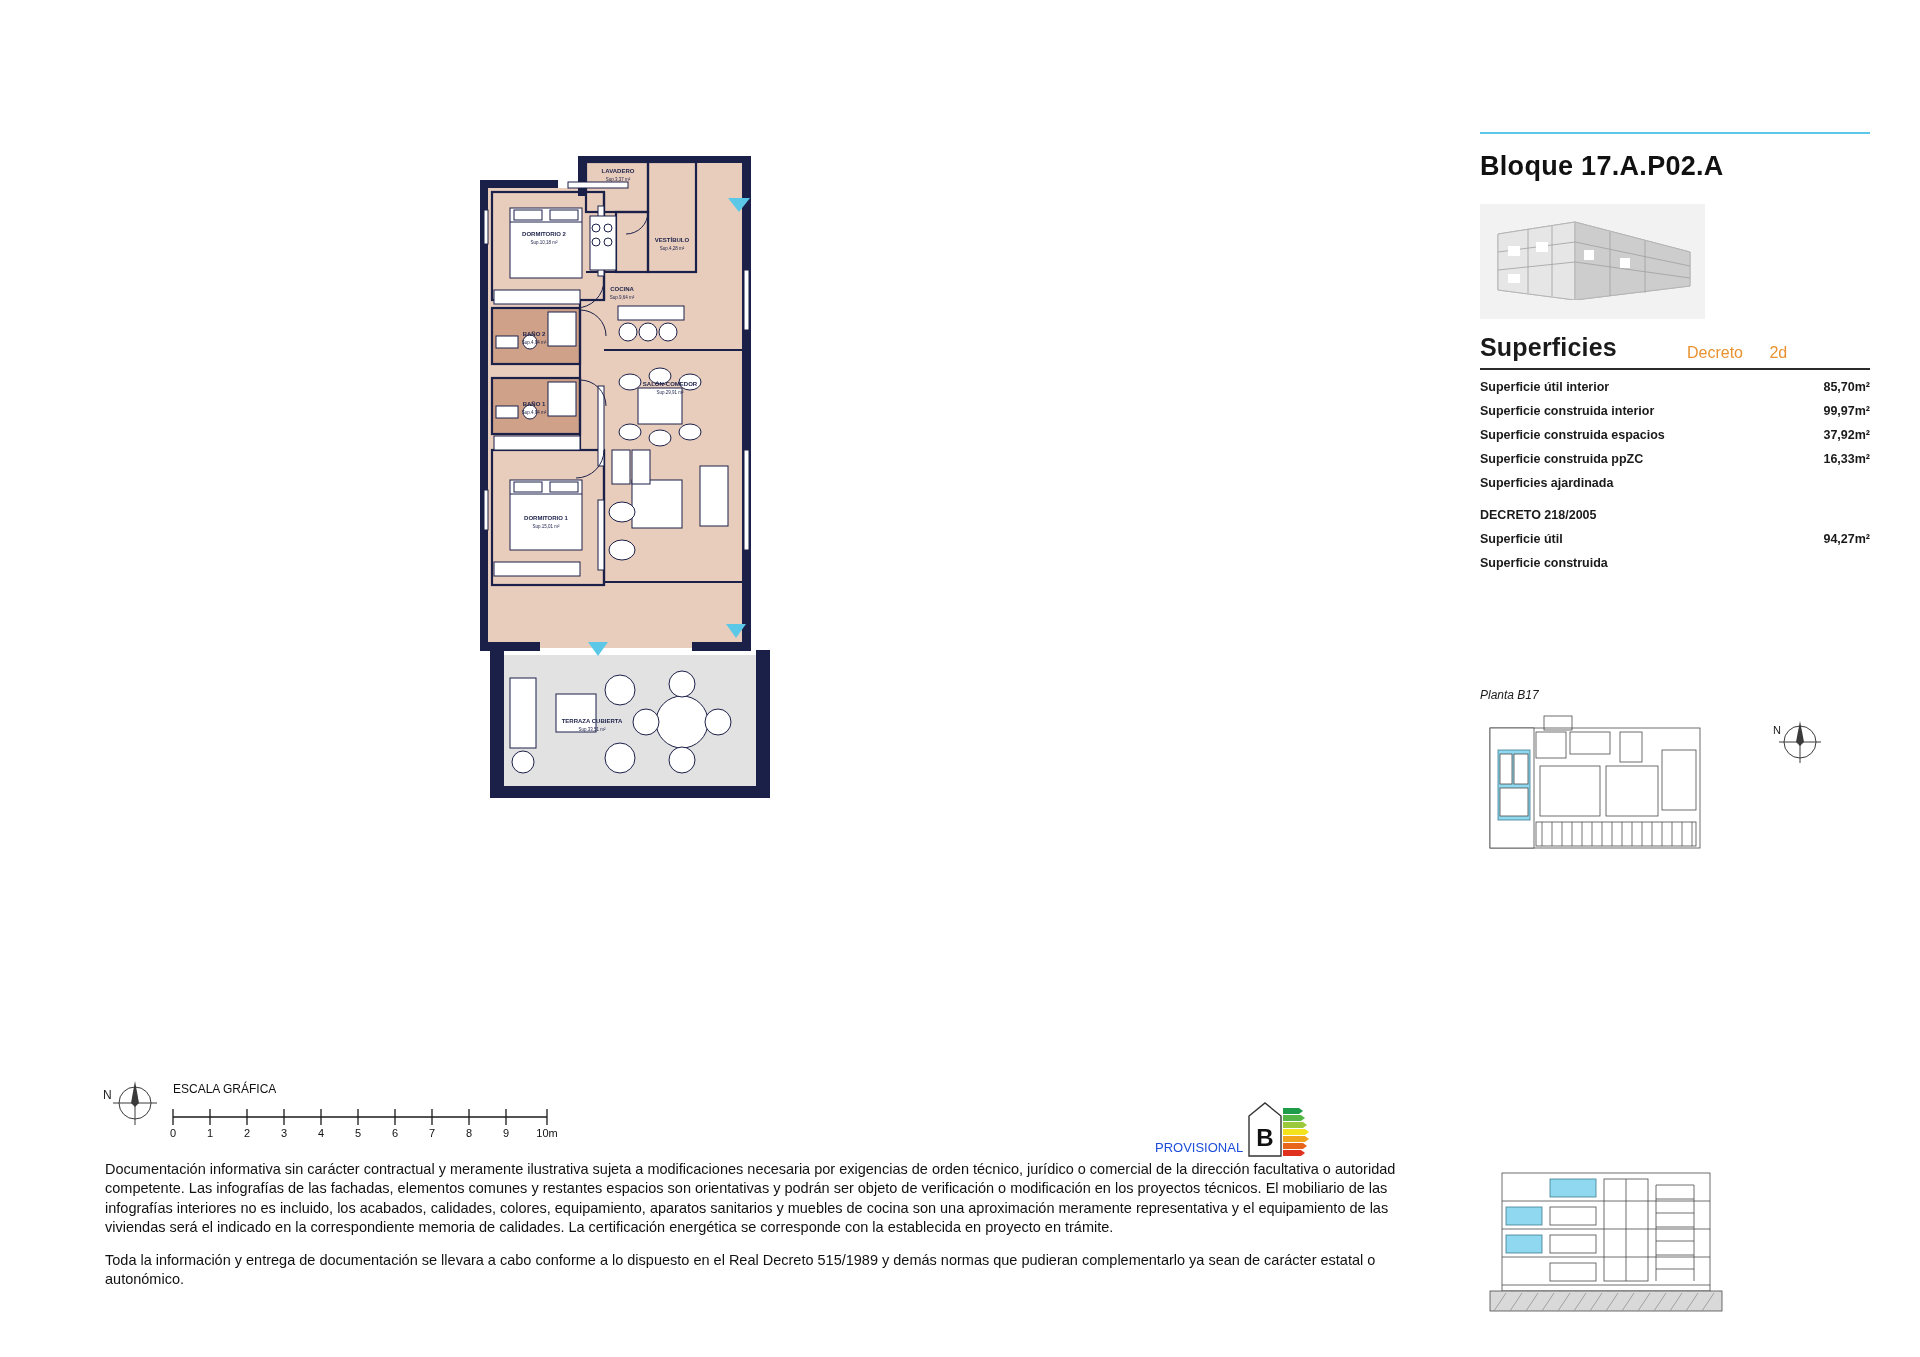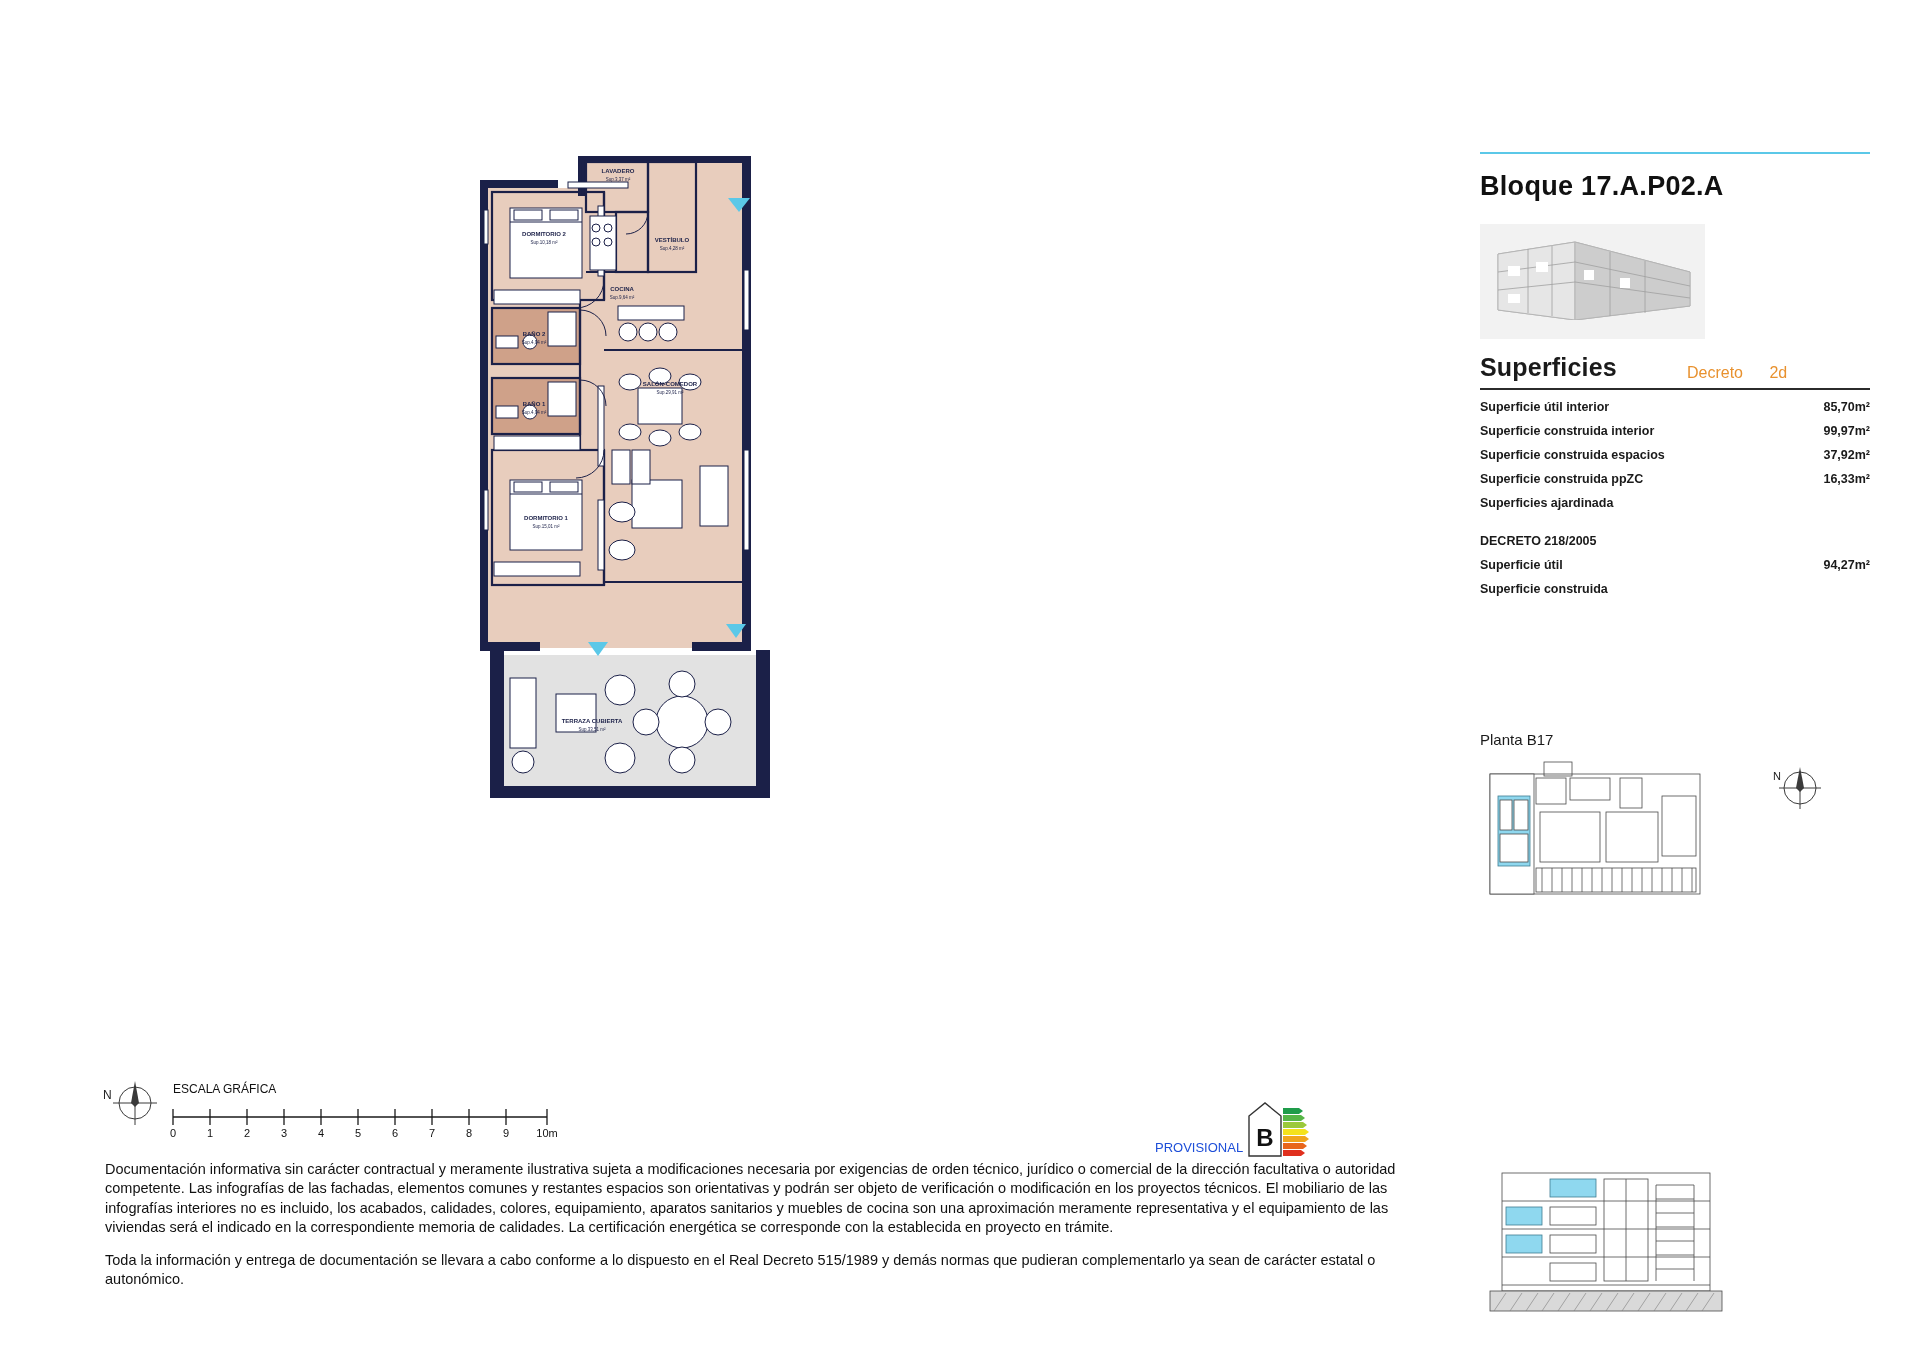--- a/index.html
+++ b/index.html
@@ -4,21 +4,21 @@
 <style>
   html,body{margin:0;padding:0;}
   body{
     width:1920px;height:1357px;background:#ffffff;
     font-family:"Liberation Sans", sans-serif;
     color:#1a1a1a;position:relative;overflow:hidden;
   }
   .sheet{position:absolute;inset:0;}
 
   
-  .right-col{position:absolute;left:1480px;top:152px;width:390px;}
+  .right-col{position:absolute;left:1480px;top:132px;width:390px;}
   .rule{height:2px;background:#5bc8e8;width:100%;}
   .block-title{
     font-size:27px;font-weight:bold;letter-spacing:.3px;
     margin:17px 0 0 0;color:#111;
   }
   .render-box{
     margin-top:22px;width:225px;height:115px;
     background:linear-gradient(180deg,#fafafa 0%,#efefef 100%);
     position:relative;overflow:hidden;
   }
@@ -27,23 +27,23 @@
   .sup-head{display:flex;align-items:flex-end;margin-top:14px;}
   .sup-title{font-size:25px;font-weight:bold;letter-spacing:.2px;}
   .sup-viv{margin-left:70px;font-size:16px;color:#e8912e;}
   .sup-viv .v2{margin-left:22px;}
 
   .sup-rule{height:2px;background:#2b2b2b;margin-top:6px;width:100%;}
 
   .sup-row{display:flex;justify-content:space-between;font-size:12.5px;font-weight:bold;margin-top:10px;}
   .sup-row .val{font-weight:bold;}
   .sup-gap{height:18px;}
-  .decreto{font-size:12.5px;font-weight:bold;margin-top:6px;}
-
-  .planta-label{font-size:15px;margin-top:17px;}
+  .decreto{font-size:12.5px;font-weight:bold;}
+
+  .planta-label{font-size:12px;margin-top:0;font-style:italic;}
   .planta-wrap{position:relative;margin-top:8px;width:390px;height:165px;}
 
   .sect-wrap{position:absolute;left:1480px;top:1165px;width:300px;height:160px;}
 
   
   .scale-area{position:absolute;left:95px;top:1075px;width:560px;}
 
   .legal{position:absolute;left:105px;top:1160px;width:1310px;font-size:14.5px;line-height:1.33;color:#111;}
   .legal p{margin:0 0 14px 0;text-align:left;}
 

